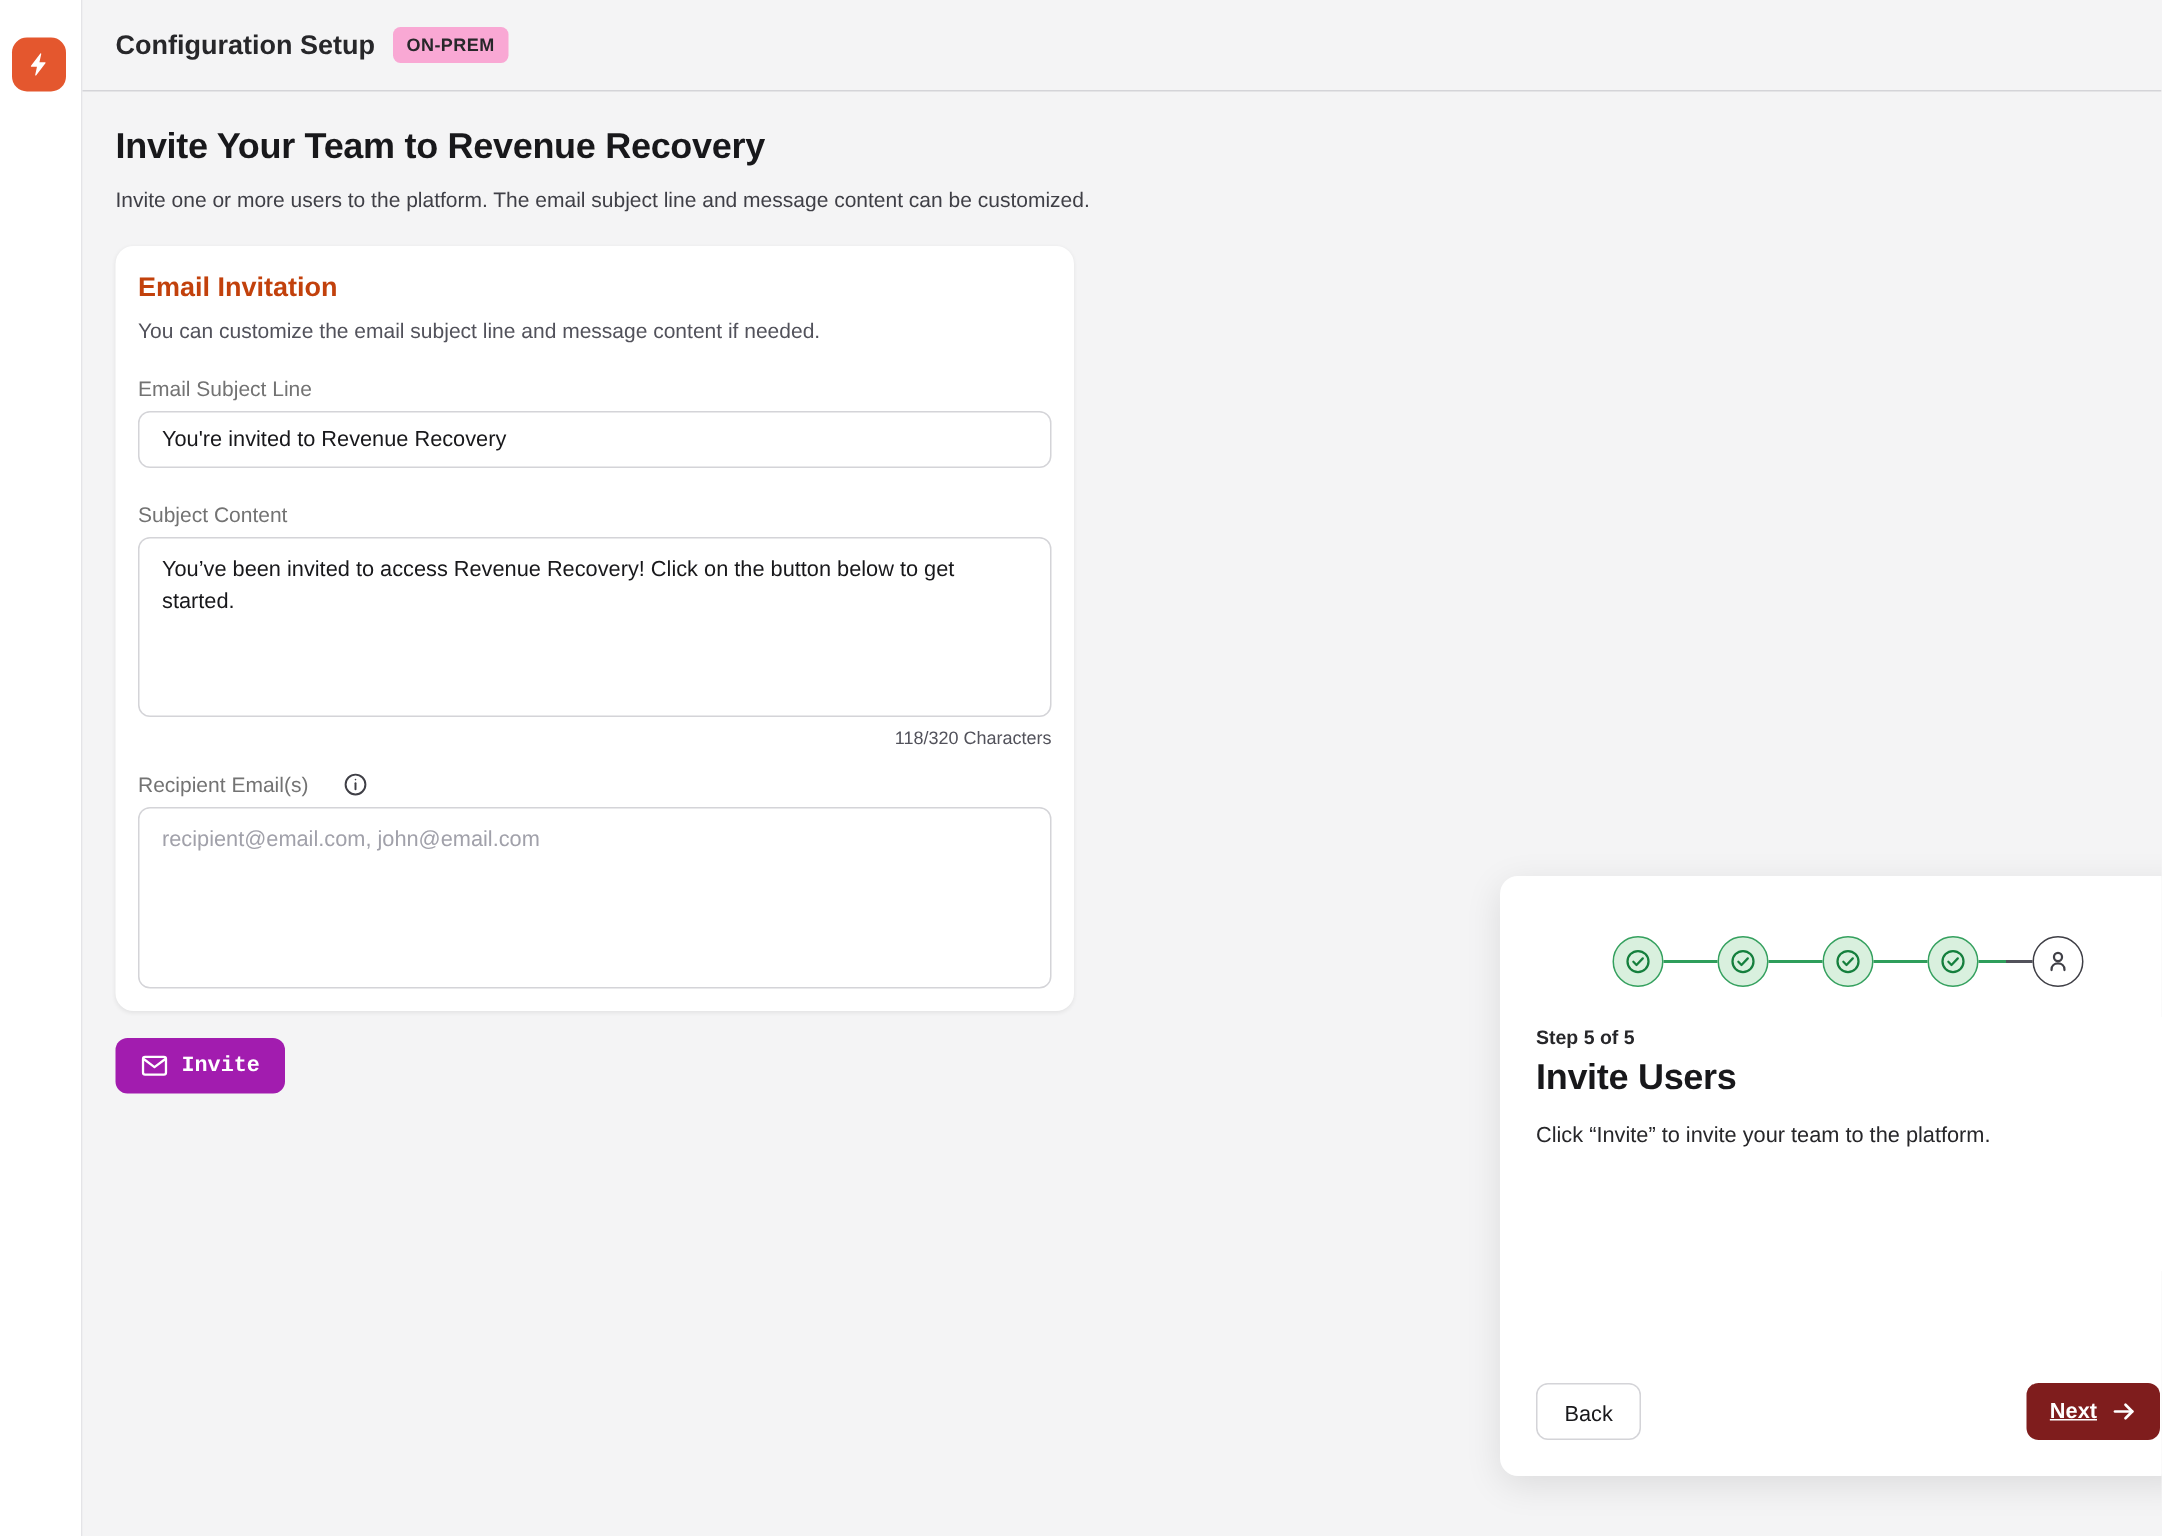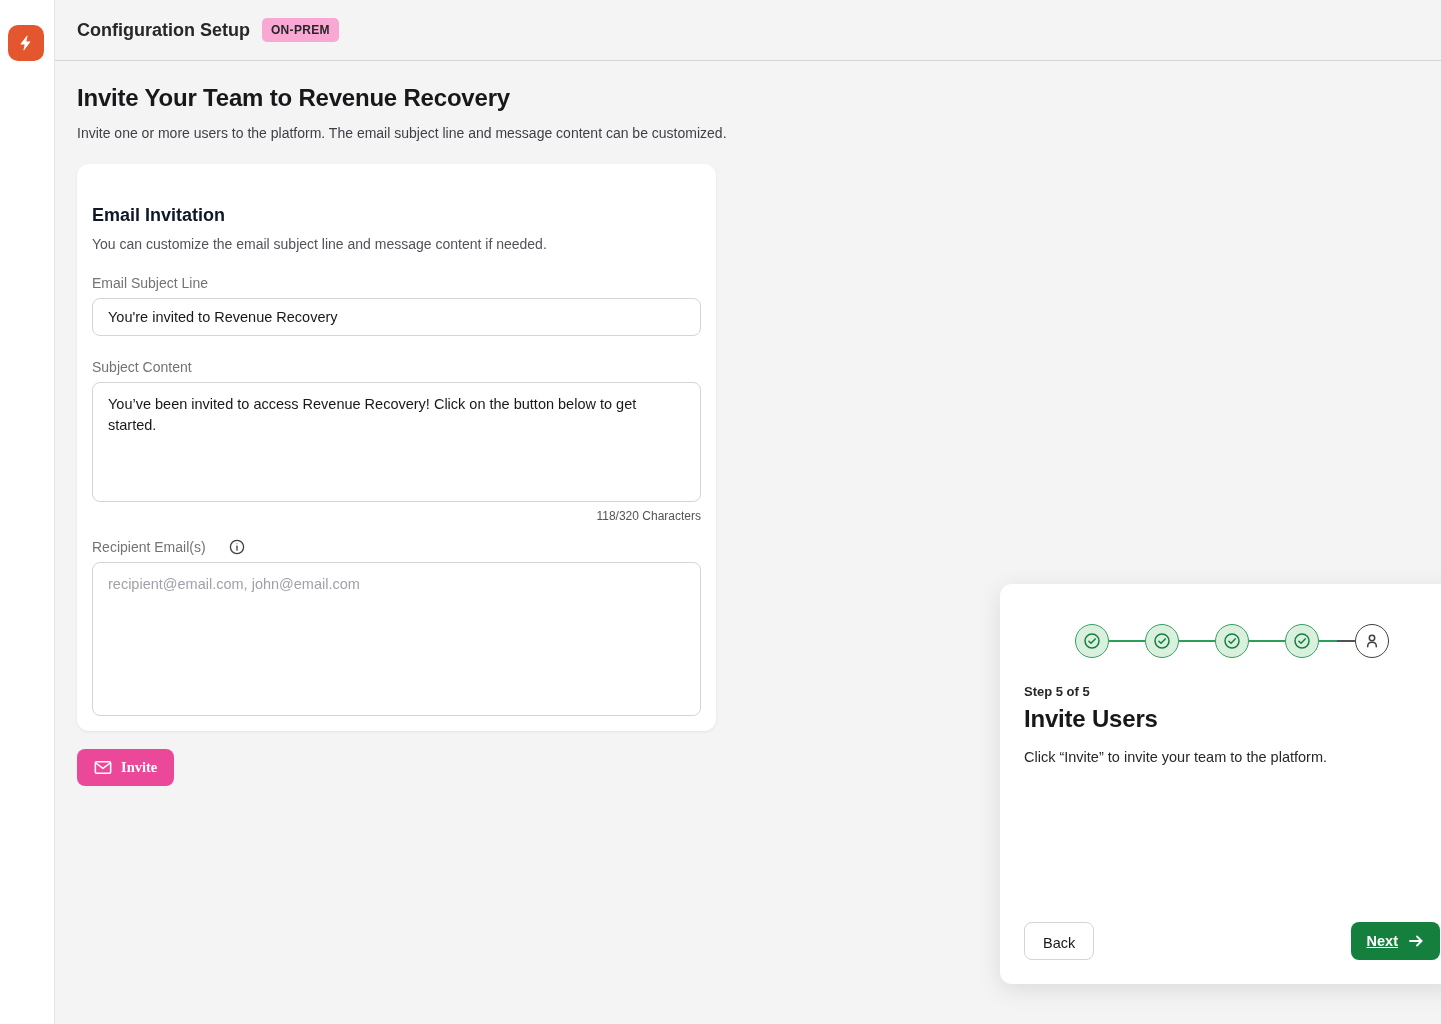--- a/index.html
+++ b/index.html
@@ -39,45 +39,45 @@
   
   .main { position: absolute; left: 55px; top: 61px; right: 0; bottom: 0; padding: 23px 0 0 22px; }
   .page-title { font-size: 24px; font-weight: 700; color: #18181b; letter-spacing: -0.2px; }
   .page-subtitle { margin-top: 13px; font-size: 14px; color: #3f3f46; }
 
   .card {
     margin-top: 23px; width: 639px; background: #ffffff; border-radius: 12px;
     box-shadow: 0 1px 3px rgba(0,0,0,0.07);
     padding: 17px 15px 15px 15px;
   }
-  .card-title { font-size: 18px; font-weight: 700; color: #0f172a; margin-top: 24px; }
+  .card-title { font-size: 18px; font-weight: 700; color: #c2410c; }
   .card-subtitle { margin-top: 10px; font-size: 14px; color: #52525b; }
   .field-label { margin-top: 23px; font-size: 14px; color: #737373; display: flex; align-items: center; gap: 7px; }
   .text-input {
     margin-top: 7px; width: 609px; height: 38px;
     border: 1px solid #d4d4d8; border-radius: 8px;
     padding: 0 15px; font-size: 14.5px; color: #18181b;
     font-family: "Liberation Sans", sans-serif; background: #fff; outline: none;
   }
   .text-area {
     margin-top: 7px; width: 609px; display: block;
     border: 1px solid #d4d4d8; border-radius: 8px;
     padding: 11px 15px; font-size: 14.5px; line-height: 1.45; color: #18181b;
     font-family: "Liberation Sans", sans-serif; background: #fff; outline: none; resize: none;
   }
   .text-area.msg { height: 120px; }
-  .text-area.recipients { height: 154px; }
+  .text-area.recipients { height: 121px; }
   .text-area::placeholder, .text-input::placeholder { color: #a1a1aa; }
   .char-counter { margin-top: 7px; width: 609px; text-align: right; font-size: 12px; color: #52525b; }
 
   .invite-btn {
     margin-top: 18px; display: inline-flex; align-items: center; gap: 9px;
-    background: #ec4899; color: #ffffff; border: none; border-radius: 8px;
+    background: #a21caf; color: #ffffff; border: none; border-radius: 8px;
     height: 37px; padding: 0 17px; font-size: 14.5px; font-weight: 700;
-    font-family: Liberation Serif, serif; cursor: pointer;
+    font-family: Liberation Mono, monospace; cursor: pointer;
   }
 
   
   .wizard {
     position: absolute; left: 1000px; top: 584px; width: 464px; height: 400px;
     background: #ffffff; border-radius: 12px;
     box-shadow: 0 6px 24px rgba(0,0,0,0.10);
     padding: 24px; display: flex; flex-direction: column;
   }
   .stepper { margin-top: 16px; display: flex; align-items: center; justify-content: center; }
@@ -94,21 +94,21 @@
   .step-label { margin-top: 26px; font-size: 13px; font-weight: 700; color: #27272a; }
   .wizard-title { margin-top: 6px; font-size: 24px; font-weight: 700; color: #18181b; letter-spacing: -0.2px; }
   .wizard-text { margin-top: 14px; font-size: 14.5px; line-height: 1.45; color: #27272a; }
   .wizard-actions { margin-top: auto; display: flex; align-items: center; justify-content: space-between; }
   .back-btn {
     background: #ffffff; border: 1px solid #d4d4d8; border-radius: 8px;
     height: 38px; padding: 12px 18px; font-size: 14.5px; font-weight: 500; color: #18181b;
     font-family: "Liberation Sans", sans-serif; cursor: pointer;
   }
   .next-btn {
-    background: #15803d; border: none; border-radius: 8px;
+    background: #7f1d1d; border: none; border-radius: 8px;
     height: 38px; padding: 0 16px; font-size: 14.5px; font-weight: 700; color: #ffffff;
     font-family: "Liberation Sans", sans-serif; cursor: pointer;
     display: inline-flex; align-items: center; gap: 10px; text-decoration: underline;
   }
   .icon { display: inline-flex; align-items: center; justify-content: center; }
 </style>
 </head>
 <body>
 
 <div class="app">

